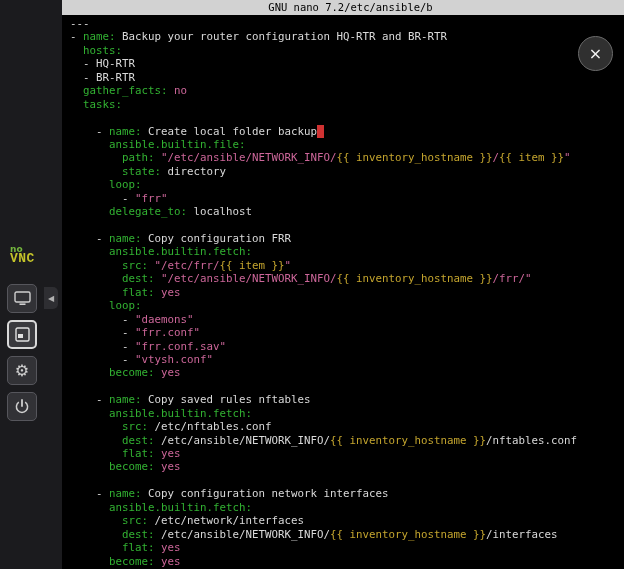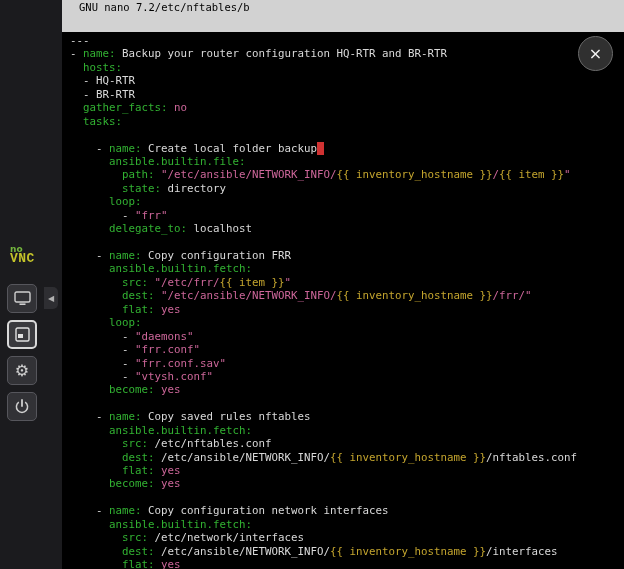--- a/index.html
+++ b/index.html
@@ -24,23 +24,23 @@
   .sbtn span{display:flex;align-items:center;justify-content:center}
   .gear{color:#cfcfcf;font-size:16px;line-height:16px;
     font-family:"DejaVu Sans","Liberation Sans",sans-serif}
   .handle{position:absolute;left:44px;top:287px;width:14px;height:22px;
     background:#2e2e32;border-radius:0 5px 5px 0;display:flex;align-items:center;
     justify-content:center;color:#b0b0b0;font-size:8px;cursor:pointer;
     font-family:"DejaVu Sans","Liberation Sans",sans-serif}
   
   .terminal{position:absolute;left:62px;top:0;width:562px;height:100%;
     background:var(--terminal-bg,#000)}
-  .titlebar{height:32px;background:var(--titlebar-bg,#d2d2d2);
+  .titlebar{height:15px;background:var(--titlebar-bg,#d2d2d2);
     color:var(--titlebar-text,#000);font-size:10.5px;line-height:15px;
-    display:flex;justify-content:flex-start;padding:0 2px 0 17px;white-space:pre}
+    display:flex;justify-content:center;padding:0 2px 0 17px;white-space:pre}
   .editor{padding:2px 0 0 8px;font-size:10.8px;line-height:13.45px;white-space:pre;
     color:var(--text-plain,#d9d9d9)}
   .code-line{height:13.45px}
   .tok-p{color:var(--text-plain,#d9d9d9)}
   .tok-k{color:var(--text-key,#32b232)}
   .tok-s,.tok-b{color:var(--text-string,#cc6699)}
   .tok-j{color:var(--text-jinja,#c4a52e)}
   .tok-cursor{background:var(--cursor,#d03232)}
   
   .close-btn{position:absolute;left:578px;top:36px;width:33px;height:33px;
@@ -88,20 +88,20 @@
   </div>
 
   <div class="handle">
     <span>◀</span>
   </div>
 </div>
 
 <div class="terminal">
   <div class="titlebar">
     <span>GNU nano 7.2</span>
-    <span>/etc/nftables/b</span>
+    <span>/etc/ansible/b</span>
   </div>
   <div class="editor"><div class="code-line"><span class="tok-p">---</span></div><div class="code-line"><span class="tok-p">- </span><span class="tok-k">name:</span><span class="tok-p"> Backup your router configuration HQ-RTR and BR-RTR</span></div><div class="code-line"><span class="tok-p">  </span><span class="tok-k">hosts:</span></div><div class="code-line"><span class="tok-p">  - HQ-RTR</span></div><div class="code-line"><span class="tok-p">  - BR-RTR</span></div><div class="code-line"><span class="tok-p">  </span><span class="tok-k">gather_facts:</span><span class="tok-p"> </span><span class="tok-b">no</span></div><div class="code-line"><span class="tok-p">  </span><span class="tok-k">tasks:</span></div><div class="code-line">&nbsp;</div><div class="code-line"><span class="tok-p">    - </span><span class="tok-k">name:</span><span class="tok-p"> Create local folder backup</span><span class="tok-cursor"> </span></div><div class="code-line"><span class="tok-p">      </span><span class="tok-k">ansible.builtin.file:</span></div><div class="code-line"><span class="tok-p">        </span><span class="tok-k">path:</span><span class="tok-p"> </span><span class="tok-s">"/etc/ansible/NETWORK_INFO/</span><span class="tok-j">{{ inventory_hostname }}</span><span class="tok-s">/</span><span class="tok-j">{{ item }}</span><span class="tok-s">"</span></div><div class="code-line"><span class="tok-p">        </span><span class="tok-k">state:</span><span class="tok-p"> directory</span></div><div class="code-line"><span class="tok-p">      </span><span class="tok-k">loop:</span></div><div class="code-line"><span class="tok-p">        - </span><span class="tok-s">"frr"</span></div><div class="code-line"><span class="tok-p">      </span><span class="tok-k">delegate_to:</span><span class="tok-p"> localhost</span></div><div class="code-line">&nbsp;</div><div class="code-line"><span class="tok-p">    - </span><span class="tok-k">name:</span><span class="tok-p"> Copy configuration FRR</span></div><div class="code-line"><span class="tok-p">      </span><span class="tok-k">ansible.builtin.fetch:</span></div><div class="code-line"><span class="tok-p">        </span><span class="tok-k">src:</span><span class="tok-p"> </span><span class="tok-s">"/etc/frr/</span><span class="tok-j">{{ item }}</span><span class="tok-s">"</span></div><div class="code-line"><span class="tok-p">        </span><span class="tok-k">dest:</span><span class="tok-p"> </span><span class="tok-s">"/etc/ansible/NETWORK_INFO/</span><span class="tok-j">{{ inventory_hostname }}</span><span class="tok-s">/frr/"</span></div><div class="code-line"><span class="tok-p">        </span><span class="tok-k">flat:</span><span class="tok-p"> </span><span class="tok-b">yes</span></div><div class="code-line"><span class="tok-p">      </span><span class="tok-k">loop:</span></div><div class="code-line"><span class="tok-p">        - </span><span class="tok-s">"daemons"</span></div><div class="code-line"><span class="tok-p">        - </span><span class="tok-s">"frr.conf"</span></div><div class="code-line"><span class="tok-p">        - </span><span class="tok-s">"frr.conf.sav"</span></div><div class="code-line"><span class="tok-p">        - </span><span class="tok-s">"vtysh.conf"</span></div><div class="code-line"><span class="tok-p">      </span><span class="tok-k">become:</span><span class="tok-p"> </span><span class="tok-b">yes</span></div><div class="code-line">&nbsp;</div><div class="code-line"><span class="tok-p">    - </span><span class="tok-k">name:</span><span class="tok-p"> Copy saved rules nftables</span></div><div class="code-line"><span class="tok-p">      </span><span class="tok-k">ansible.builtin.fetch:</span></div><div class="code-line"><span class="tok-p">        </span><span class="tok-k">src:</span><span class="tok-p"> /etc/nftables.conf</span></div><div class="code-line"><span class="tok-p">        </span><span class="tok-k">dest:</span><span class="tok-p"> /etc/ansible/NETWORK_INFO/</span><span class="tok-j">{{ inventory_hostname }}</span><span class="tok-p">/nftables.conf</span></div><div class="code-line"><span class="tok-p">        </span><span class="tok-k">flat:</span><span class="tok-p"> </span><span class="tok-b">yes</span></div><div class="code-line"><span class="tok-p">      </span><span class="tok-k">become:</span><span class="tok-p"> </span><span class="tok-b">yes</span></div><div class="code-line">&nbsp;</div><div class="code-line"><span class="tok-p">    - </span><span class="tok-k">name:</span><span class="tok-p"> Copy configuration network interfaces</span></div><div class="code-line"><span class="tok-p">      </span><span class="tok-k">ansible.builtin.fetch:</span></div><div class="code-line"><span class="tok-p">        </span><span class="tok-k">src:</span><span class="tok-p"> /etc/network/interfaces</span></div><div class="code-line"><span class="tok-p">        </span><span class="tok-k">dest:</span><span class="tok-p"> /etc/ansible/NETWORK_INFO/</span><span class="tok-j">{{ inventory_hostname }}</span><span class="tok-p">/interfaces</span></div><div class="code-line"><span class="tok-p">        </span><span class="tok-k">flat:</span><span class="tok-p"> </span><span class="tok-b">yes</span></div><div class="code-line"><span class="tok-p">      </span><span class="tok-k">become:</span><span class="tok-p"> </span><span class="tok-b">yes</span></div></div>
 </div>
 
 <div class="close-btn">
   <span>×</span>
 </div>
 
 </body></html>

